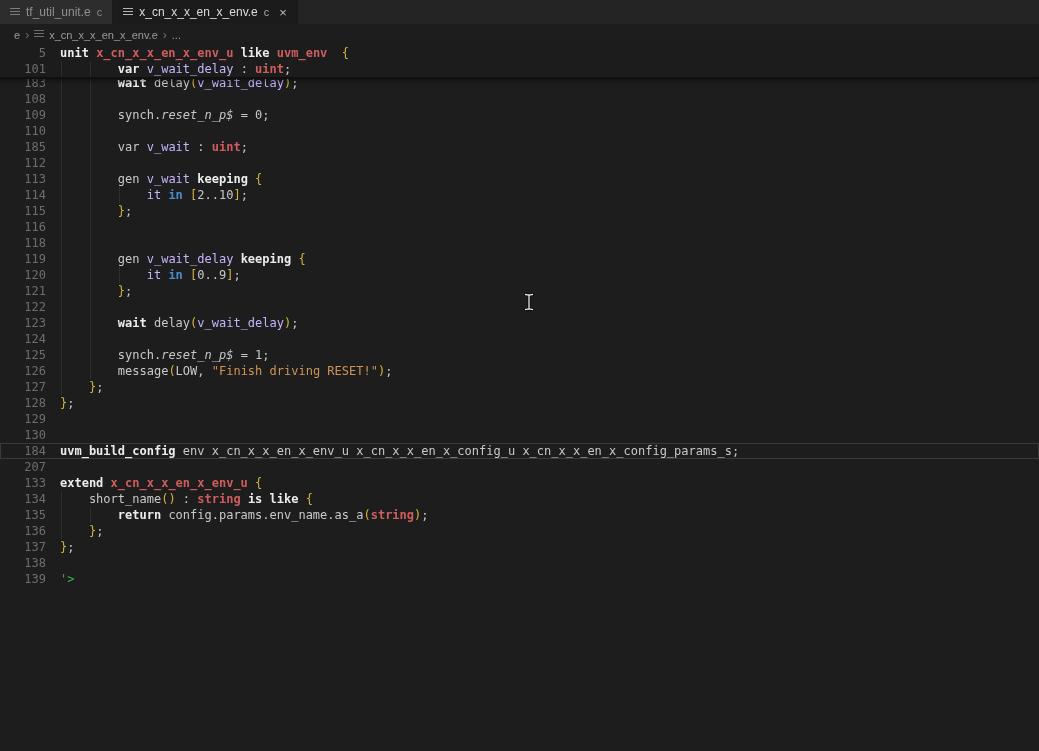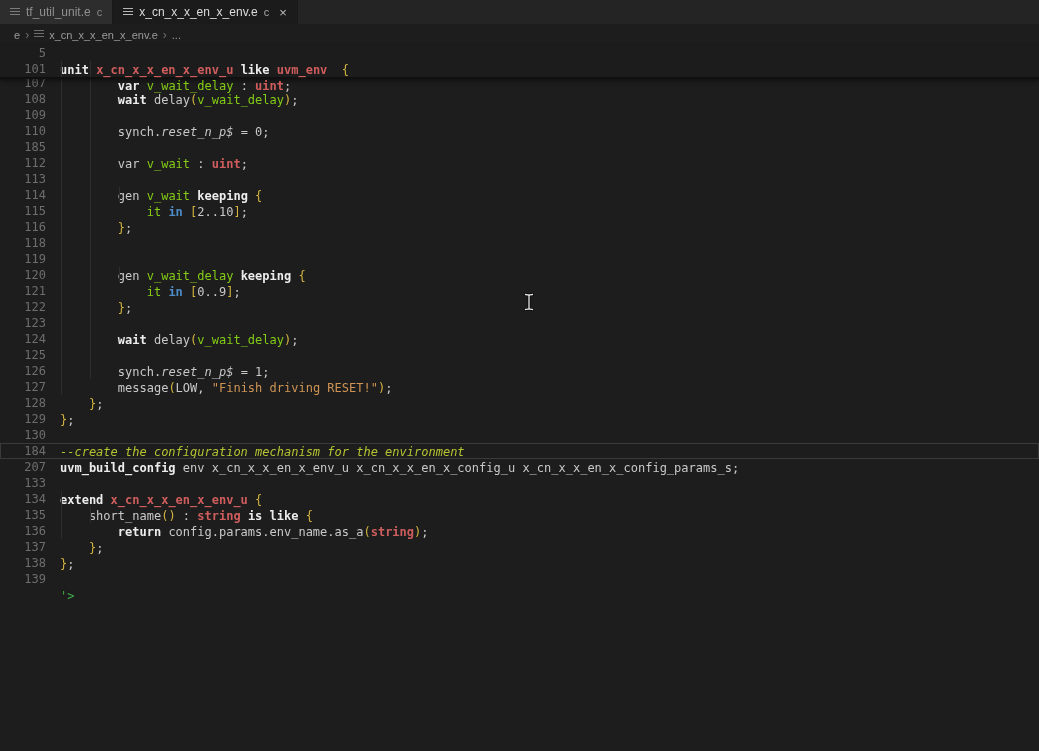--- a/index.html
+++ b/index.html
@@ -22,30 +22,30 @@
   .tab .close { margin-left:4px; color:#bdbdbd; font-size:13px; line-height:1; }
   
   .breadcrumb { position:absolute; top:24px; left:0; right:0; height:21px; background:#1d1d1d;
     display:flex; align-items:center; gap:5px; padding-left:14px; font-size:11px; color:#9a9a9a; }
   .breadcrumb .sep { color:#6d6d6d; font-size:12px; }
   .breadcrumb .doc-icon { opacity:.65; }
   
   .codefont { font-family:"DejaVu Sans Mono","Liberation Mono",monospace; font-size:12px; line-height:16px; }
   .cl { position:relative; height:16px; white-space:pre; }
   .cl .ln { position:absolute; left:0; top:0; width:46px; text-align:right; color:#6e6e6e; }
-  .cl .txt { position:absolute; left:60px; top:0; white-space:pre;margin-top:17px; }
+  .cl .txt { position:absolute; left:60px; top:0; white-space:pre; }
   .cl .g { position:absolute; top:0; bottom:0; width:1px; background:#2e2e2e; }
   .cl.cur { outline:1px solid #3a3a3a; outline-offset:-1px; }
   #code { position:absolute; top:75px; left:0; right:0; }
   #sticky { position:absolute; top:45px; left:0; right:0; background:#1c1c1c; z-index:5;
     border-bottom:2px solid #101010; box-shadow:0 2px 4px rgba(0,0,0,.45); }
   
   .tk-kw   { color:#ececec; font-weight:bold; }
   .tk-def  { color:#c9c9c9; }
-  .tk-var  { color:#84cc16; }
+  .tk-var  { color:#c4b5fd; }
   .tk-in   { color:#4d8cc9; font-weight:bold; }
   .tk-type { color:#cf5d5d; font-weight:bold; }
   .tk-br   { color:#d3b53f; }
   .tk-str  { color:#cf9454; }
   .tk-com  { color:#b4c432; font-style:italic; }
   .tk-it   { color:#c6c6c6; font-style:italic; }
   .tk-grn  { color:#3fae4a; }
   
   #cursor { position:absolute; left:522px; top:292px; z-index:9; pointer-events:none; }
 </style>
@@ -76,21 +76,21 @@
     <span class="sep">›</span>
     <span>...</span>
   </div>
 
   <div id="sticky" class="codefont">
       <div class="cl"><span class="ln">5</span><span class="txt"><span class="tk-kw">unit </span><span class="tk-type">x_cn_x_x_en_x_env_u</span><span class="tk-kw"> like </span><span class="tk-type">uvm_env</span><span class="tk-br">  {</span></span></div>
       <div class="cl"><span class="ln">101</span><span class="g" style="left: 61px;"></span><span class="g" style="left: 89.8px;"></span><span class="txt"><span class="tk-def">        </span><span class="tk-kw">var </span><span class="tk-var">v_wait_delay</span><span class="tk-def"> : </span><span class="tk-type">uint</span><span class="tk-def">;</span></span></div>
     </div>
 
   <div id="code" class="codefont">
-      <div class="cl"><span class="ln">107</span><span class="g" style="left: 61px;"></span><span class="g" style="left: 89.8px;"></span><span class="txt"><span class="tk-def">        </span><span class="tk-kw">wait</span><span class="tk-def"> delay</span><span class="tk-br">(</span><span class="tk-var">v_wait_delay</span><span class="tk-br">)</span><span class="tk-def">;</span></span></div>
+      <div class="cl"><span class="ln">183</span><span class="g" style="left: 61px;"></span><span class="g" style="left: 89.8px;"></span><span class="txt"><span class="tk-def">        </span><span class="tk-kw">wait</span><span class="tk-def"> delay</span><span class="tk-br">(</span><span class="tk-var">v_wait_delay</span><span class="tk-br">)</span><span class="tk-def">;</span></span></div>
       <div class="cl"><span class="ln">108</span><span class="g" style="left: 61px;"></span><span class="g" style="left: 89.8px;"></span><span class="txt"></span></div>
       <div class="cl"><span class="ln">109</span><span class="g" style="left: 61px;"></span><span class="g" style="left: 89.8px;"></span><span class="txt"><span class="tk-def">        synch.</span><span class="tk-it">reset_n_p$</span><span class="tk-def"> = 0;</span></span></div>
       <div class="cl"><span class="ln">110</span><span class="g" style="left: 61px;"></span><span class="g" style="left: 89.8px;"></span><span class="txt"></span></div>
       <div class="cl"><span class="ln">185</span><span class="g" style="left: 61px;"></span><span class="g" style="left: 89.8px;"></span><span class="txt"><span class="tk-def">        var </span><span class="tk-var">v_wait</span><span class="tk-def"> : </span><span class="tk-type">uint</span><span class="tk-def">;</span></span></div>
       <div class="cl"><span class="ln">112</span><span class="g" style="left: 61px;"></span><span class="g" style="left: 89.8px;"></span><span class="txt"></span></div>
       <div class="cl"><span class="ln">113</span><span class="g" style="left: 61px;"></span><span class="g" style="left: 89.8px;"></span><span class="txt"><span class="tk-def">        gen </span><span class="tk-var">v_wait</span><span class="tk-kw"> keeping </span><span class="tk-br">{</span></span></div>
       <div class="cl"><span class="ln">114</span><span class="g" style="left: 61px;"></span><span class="g" style="left: 89.8px;"></span><span class="g" style="left: 118.6px;"></span><span class="txt"><span class="tk-def">            </span><span class="tk-var">it</span><span class="tk-def"> </span><span class="tk-in">in</span><span class="tk-def"> </span><span class="tk-br">[</span><span class="tk-def">2..10</span><span class="tk-br">]</span><span class="tk-def">;</span></span></div>
       <div class="cl"><span class="ln">115</span><span class="g" style="left: 61px;"></span><span class="g" style="left: 89.8px;"></span><span class="txt"><span class="tk-def">        </span><span class="tk-br">}</span><span class="tk-def">;</span></span></div>
       <div class="cl"><span class="ln">116</span><span class="g" style="left: 61px;"></span><span class="g" style="left: 89.8px;"></span><span class="txt"></span></div>
       <div class="cl"><span class="ln">118</span><span class="g" style="left: 61px;"></span><span class="g" style="left: 89.8px;"></span><span class="txt"></span></div>
@@ -98,21 +98,21 @@
       <div class="cl"><span class="ln">120</span><span class="g" style="left: 61px;"></span><span class="g" style="left: 89.8px;"></span><span class="g" style="left: 118.6px;"></span><span class="txt"><span class="tk-def">            </span><span class="tk-var">it</span><span class="tk-def"> </span><span class="tk-in">in</span><span class="tk-def"> </span><span class="tk-br">[</span><span class="tk-def">0..9</span><span class="tk-br">]</span><span class="tk-def">;</span></span></div>
       <div class="cl"><span class="ln">121</span><span class="g" style="left: 61px;"></span><span class="g" style="left: 89.8px;"></span><span class="txt"><span class="tk-def">        </span><span class="tk-br">}</span><span class="tk-def">;</span></span></div>
       <div class="cl"><span class="ln">122</span><span class="g" style="left: 61px;"></span><span class="g" style="left: 89.8px;"></span><span class="txt"></span></div>
       <div class="cl"><span class="ln">123</span><span class="g" style="left: 61px;"></span><span class="g" style="left: 89.8px;"></span><span class="txt"><span class="tk-def">        </span><span class="tk-kw">wait</span><span class="tk-def"> delay</span><span class="tk-br">(</span><span class="tk-var">v_wait_delay</span><span class="tk-br">)</span><span class="tk-def">;</span></span></div>
       <div class="cl"><span class="ln">124</span><span class="g" style="left: 61px;"></span><span class="g" style="left: 89.8px;"></span><span class="txt"></span></div>
       <div class="cl"><span class="ln">125</span><span class="g" style="left: 61px;"></span><span class="g" style="left: 89.8px;"></span><span class="txt"><span class="tk-def">        synch.</span><span class="tk-it">reset_n_p$</span><span class="tk-def"> = 1;</span></span></div>
       <div class="cl"><span class="ln">126</span><span class="g" style="left: 61px;"></span><span class="g" style="left: 89.8px;"></span><span class="txt"><span class="tk-def">        message</span><span class="tk-br">(</span><span class="tk-def">LOW, </span><span class="tk-str">"Finish driving RESET!"</span><span class="tk-br">)</span><span class="tk-def">;</span></span></div>
       <div class="cl"><span class="ln">127</span><span class="g" style="left: 61px;"></span><span class="txt"><span class="tk-def">    </span><span class="tk-br">}</span><span class="tk-def">;</span></span></div>
       <div class="cl"><span class="ln">128</span><span class="txt"><span class="tk-br">}</span><span class="tk-def">;</span></span></div>
       <div class="cl"><span class="ln">129</span><span class="txt"></span></div>
-      <div class="cl"><span class="ln">130</span><span class="txt"><span class="tk-com">--create the configuration mechanism for the environment</span></span></div>
+      <div class="cl"><span class="ln">130</span></div>
       <div class="cl cur"><span class="ln">184</span><span class="txt"><span class="tk-kw">uvm_build_config</span><span class="tk-def"> env x_cn_x_x_en_x_env_u x_cn_x_x_en_x_config_u x_cn_x_x_en_x_config_params_s;</span></span></div>
       <div class="cl"><span class="ln">207</span><span class="txt"></span></div>
       <div class="cl"><span class="ln">133</span><span class="txt"><span class="tk-kw">extend </span><span class="tk-type">x_cn_x_x_en_x_env_u</span><span class="tk-def"> </span><span class="tk-br">{</span></span></div>
       <div class="cl"><span class="ln">134</span><span class="g" style="left: 61px;"></span><span class="txt"><span class="tk-def">    short_name</span><span class="tk-br">()</span><span class="tk-def"> : </span><span class="tk-type">string</span><span class="tk-kw"> is like </span><span class="tk-br">{</span></span></div>
       <div class="cl"><span class="ln">135</span><span class="g" style="left: 61px;"></span><span class="g" style="left: 89.8px;"></span><span class="txt"><span class="tk-def">        </span><span class="tk-kw">return </span><span class="tk-def">config.params.env_name.as_a</span><span class="tk-br">(</span><span class="tk-type">string</span><span class="tk-br">)</span><span class="tk-def">;</span></span></div>
       <div class="cl"><span class="ln">136</span><span class="g" style="left: 61px;"></span><span class="txt"><span class="tk-def">    </span><span class="tk-br">}</span><span class="tk-def">;</span></span></div>
       <div class="cl"><span class="ln">137</span><span class="txt"><span class="tk-br">}</span><span class="tk-def">;</span></span></div>
       <div class="cl"><span class="ln">138</span><span class="txt"></span></div>
       <div class="cl"><span class="ln">139</span><span class="txt"><span class="tk-grn">'&gt;</span></span></div>
     </div>

